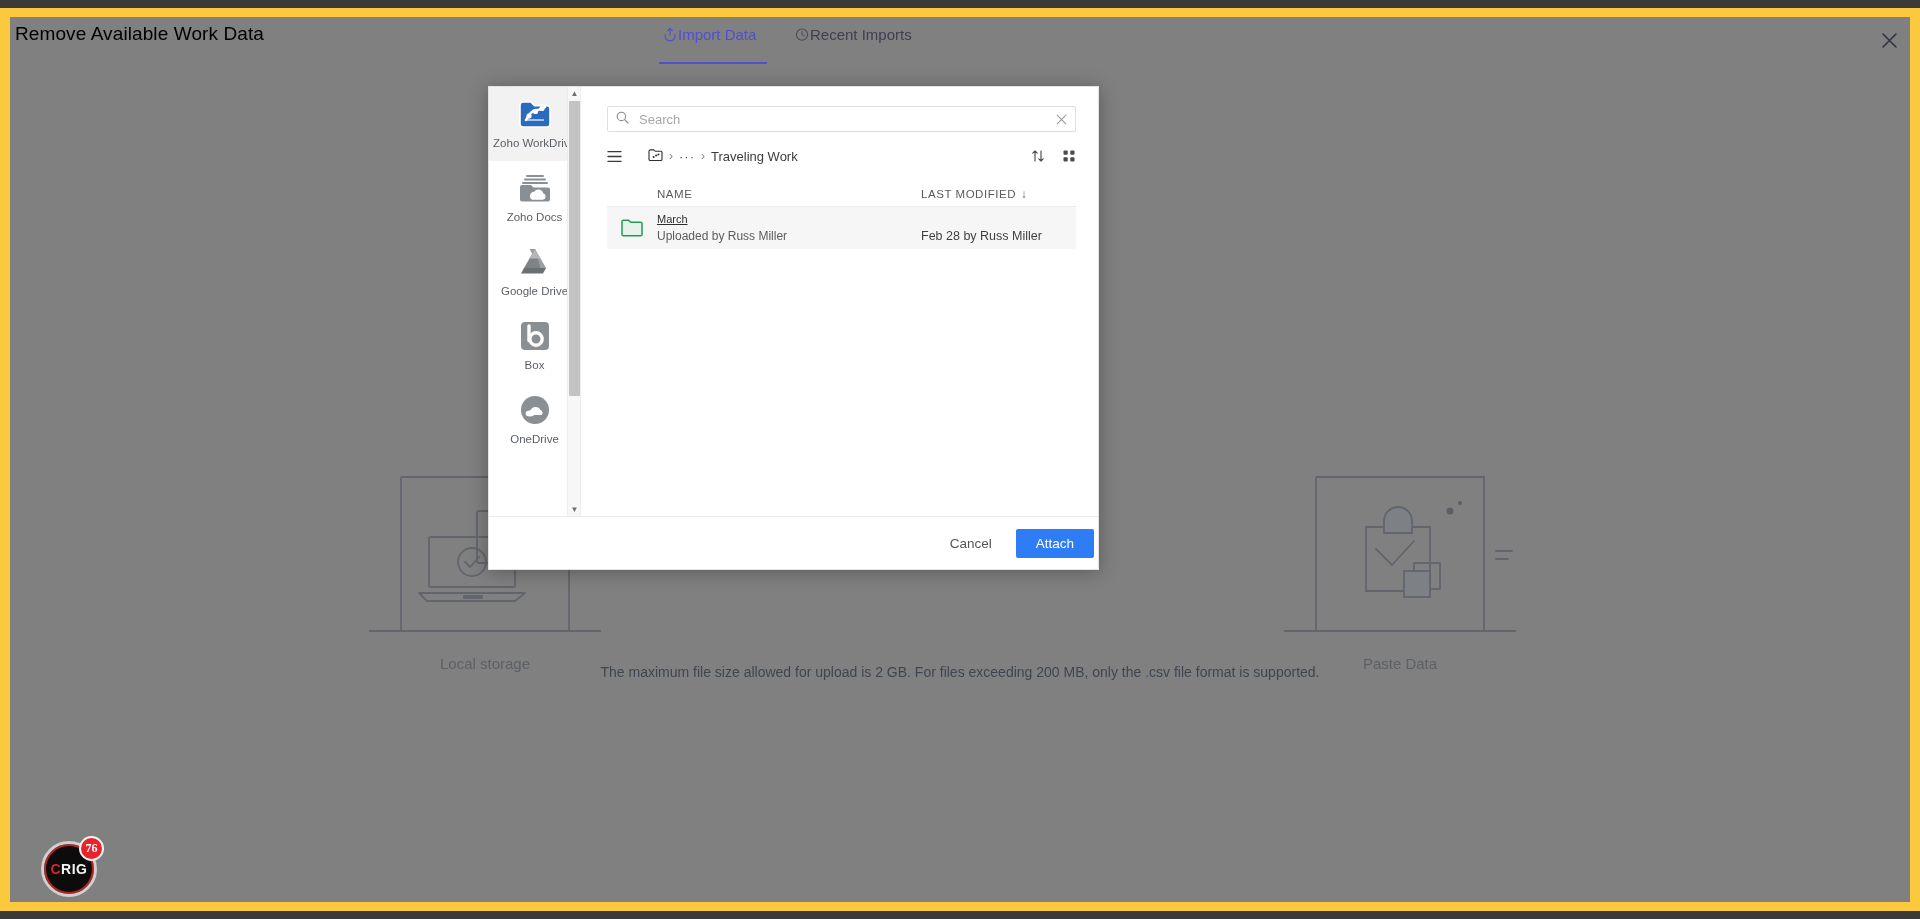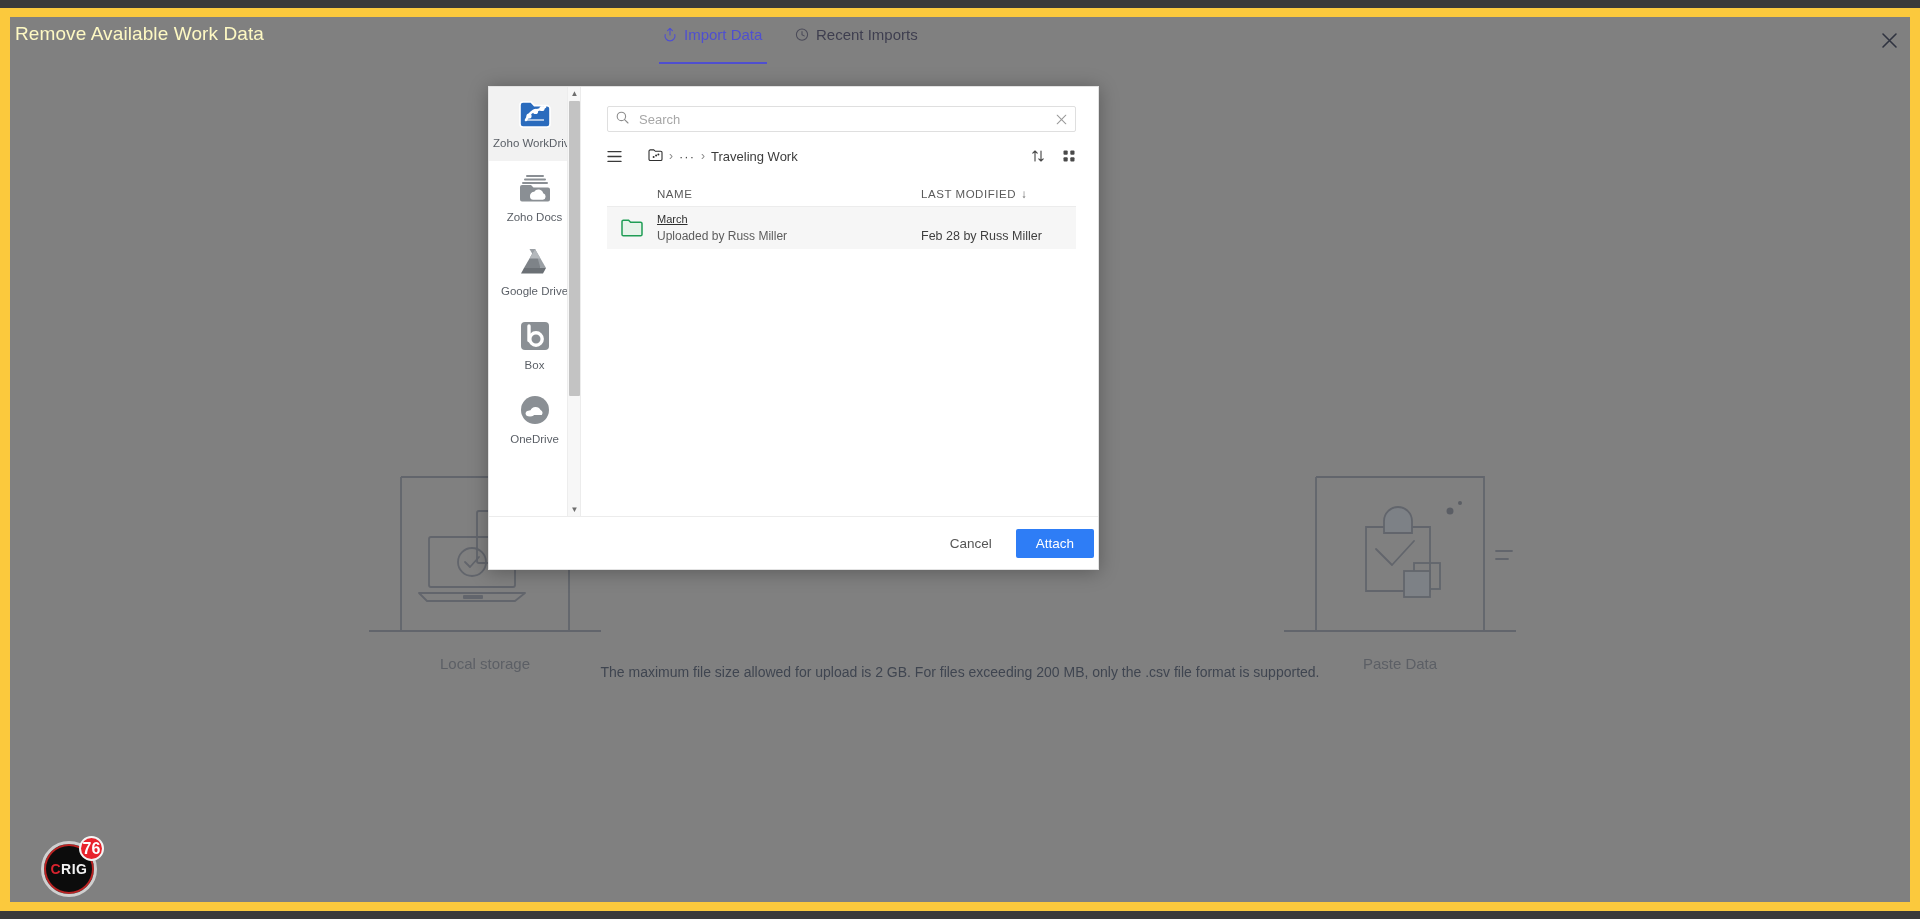--- a/index.html
+++ b/index.html
@@ -31,36 +31,36 @@
   #app-header {
     position: absolute;
     left: 0; top: 0;
     width: 1900px; height: 47px;
     background: #808080;
   }
   #page-title {
     position: absolute;
     left: 5px; top: 6px;
     font-size: 19px;
-    color: #fef9c3;
+    color: #000000;
     letter-spacing: .1px;
     white-space: nowrap;
   }
   #header-tabs {
     position: absolute;
     left: 0; top: 0;
     width: 1900px; height: 47px;
   }
   .tab {
     position: absolute;
     top: 9px;
     height: 38px;
     display: flex;
     align-items: flex-start;
-    gap: 7px;
+    gap: 1px;
     font-size: 15px;
     color: #3e3e4f;
     cursor: pointer;
     padding: 0 4px;
   }
   .tab.active { color: #4f4fd0; }
   .tab.active::after {
     content: "";
     position: absolute;
     left: 0; bottom: 0;
@@ -140,23 +140,23 @@
   }
   #rig-text .c { color: #d9232e; }
   #rig-count {
     position: absolute;
     right: -7px; top: -5px;
     min-width: 25px; height: 25px;
     border-radius: 50%;
     background: #e8232c;
     border: 2px solid #f4f4f4;
     color: #fff;
-    font-size: 16px;
+    font-size: 12px;
     font-weight: bold;
-    display: flex; align-items: center; justify-content: center;
+    display: flex; align-items: center; justify-content: center; font-family: Liberation Serif, serif;
   }
 
   
   #modal {
     position: absolute;
     left: 478px; top: 69px;
     width: 611px; height: 484px;
     background: #ffffff;
     box-shadow: 0 2px 18px rgba(0,0,0,.3);
     display: flex;

